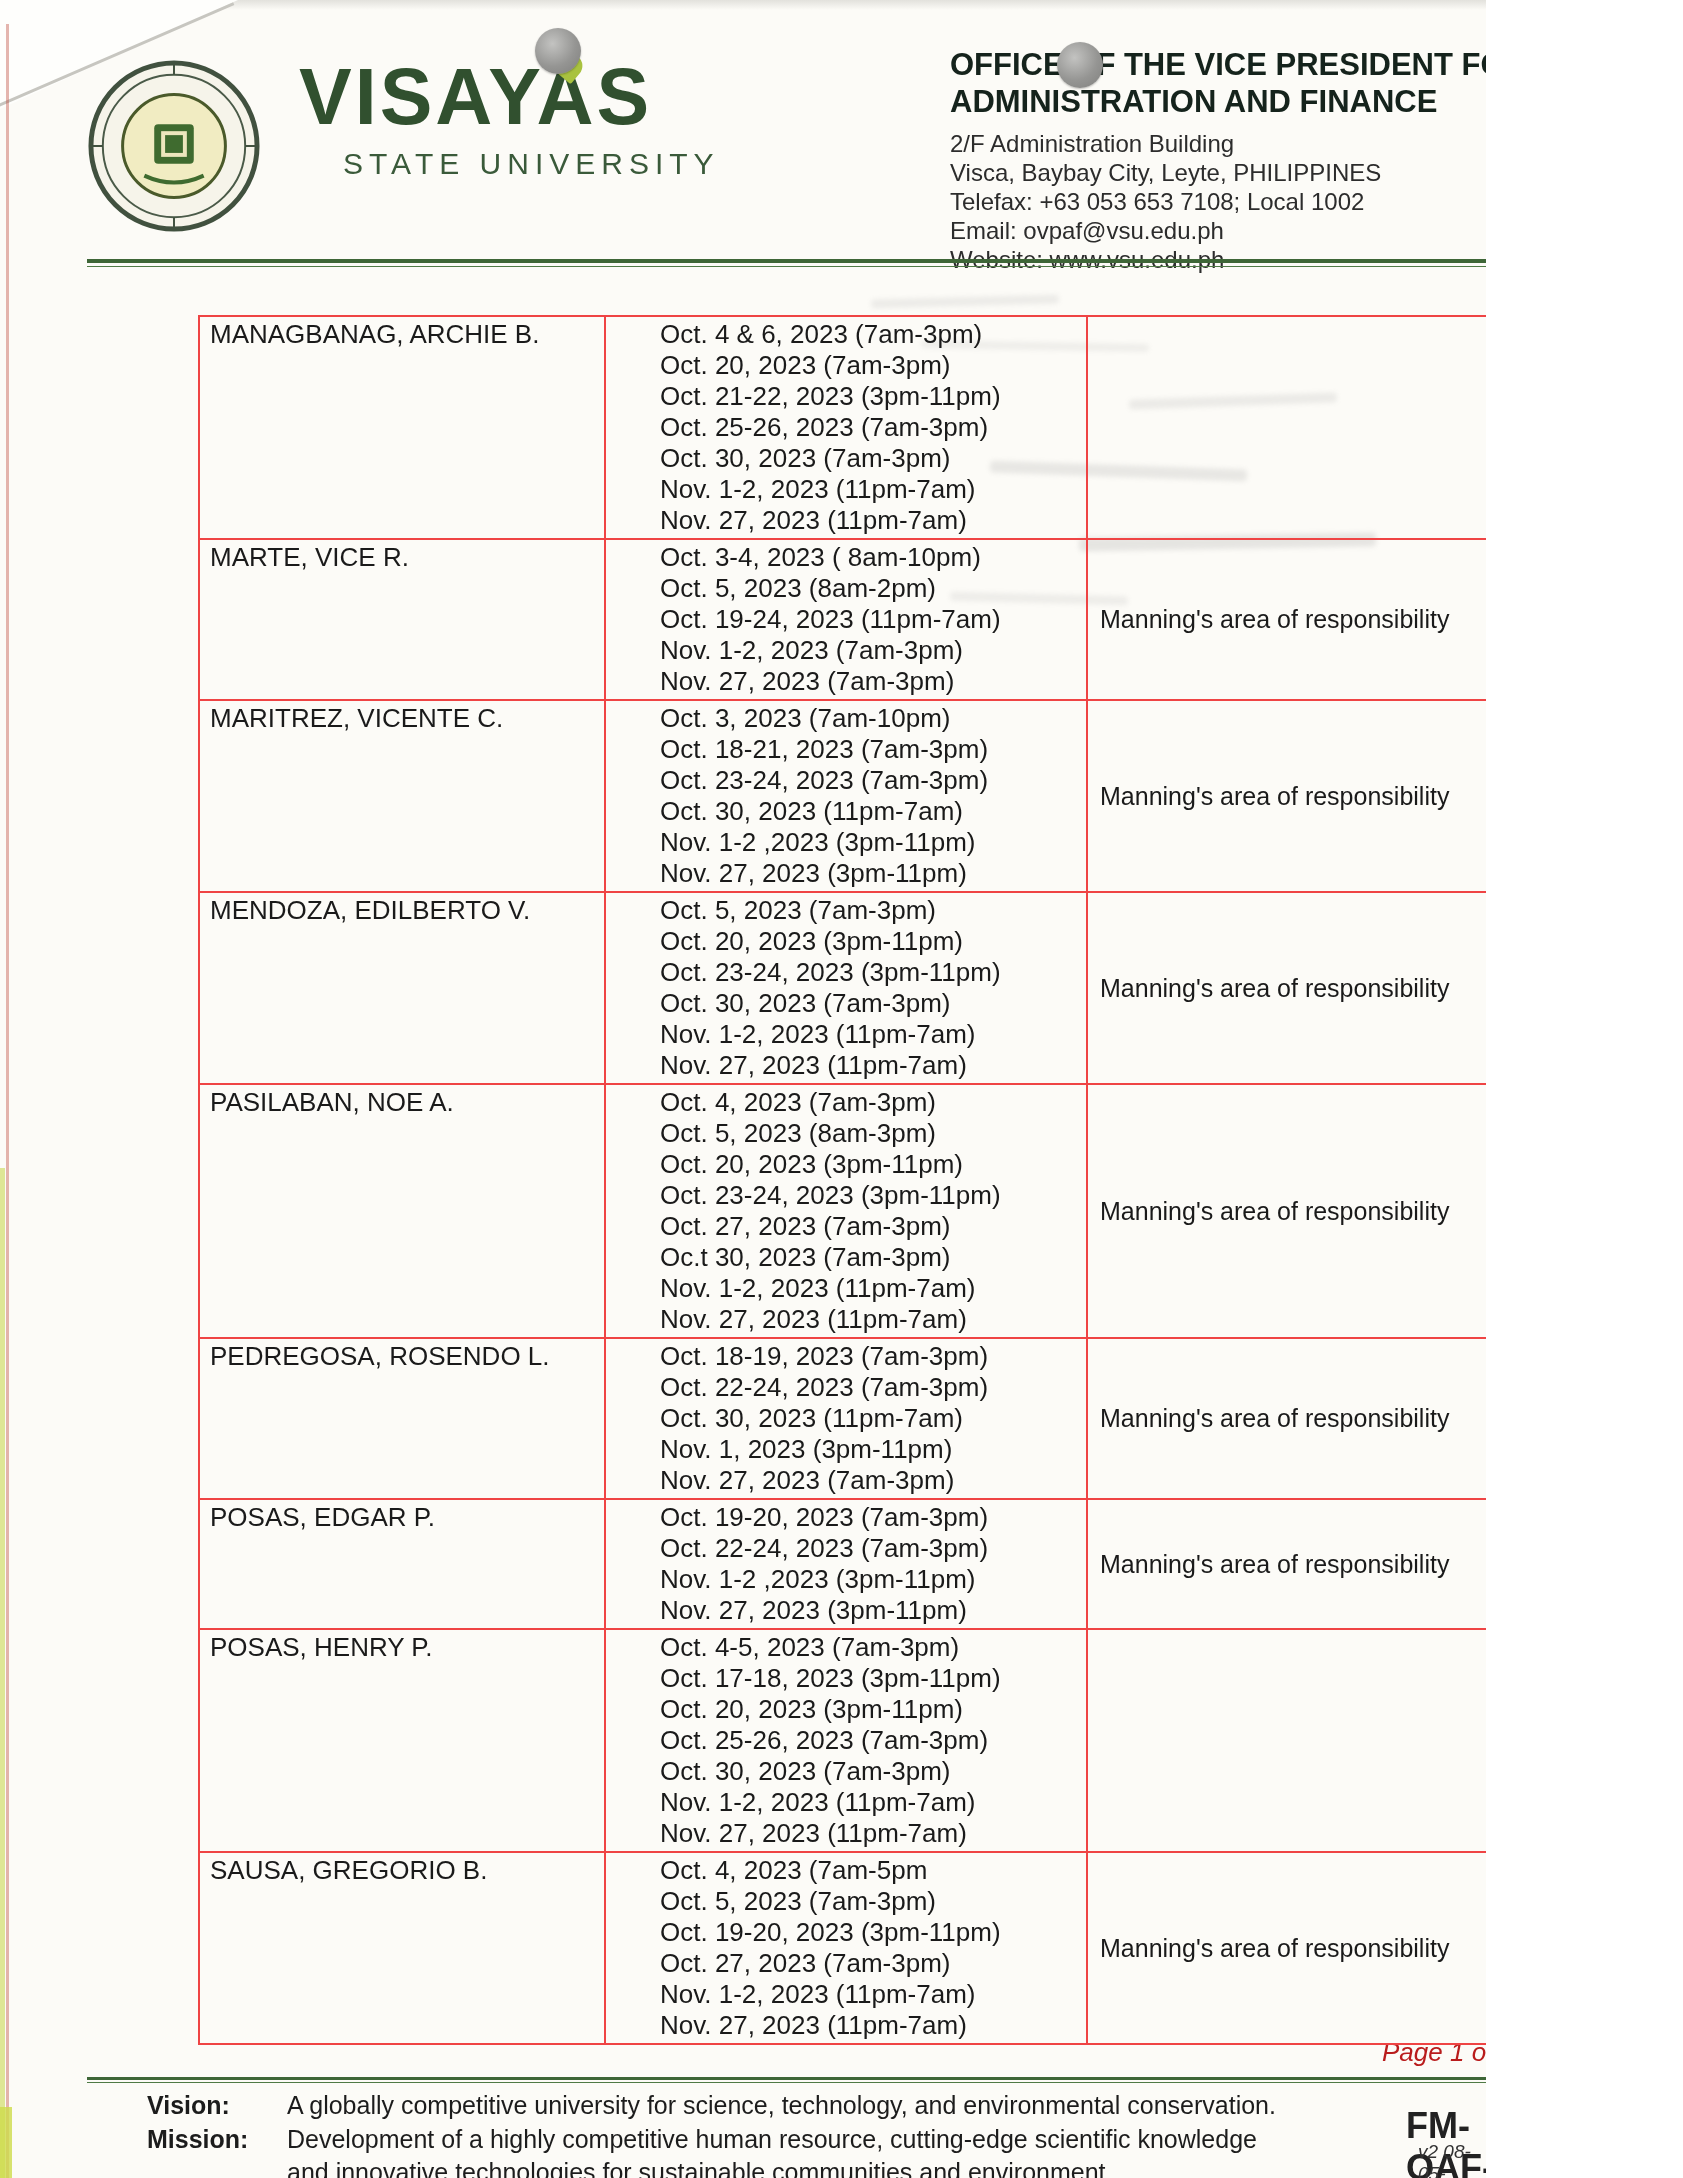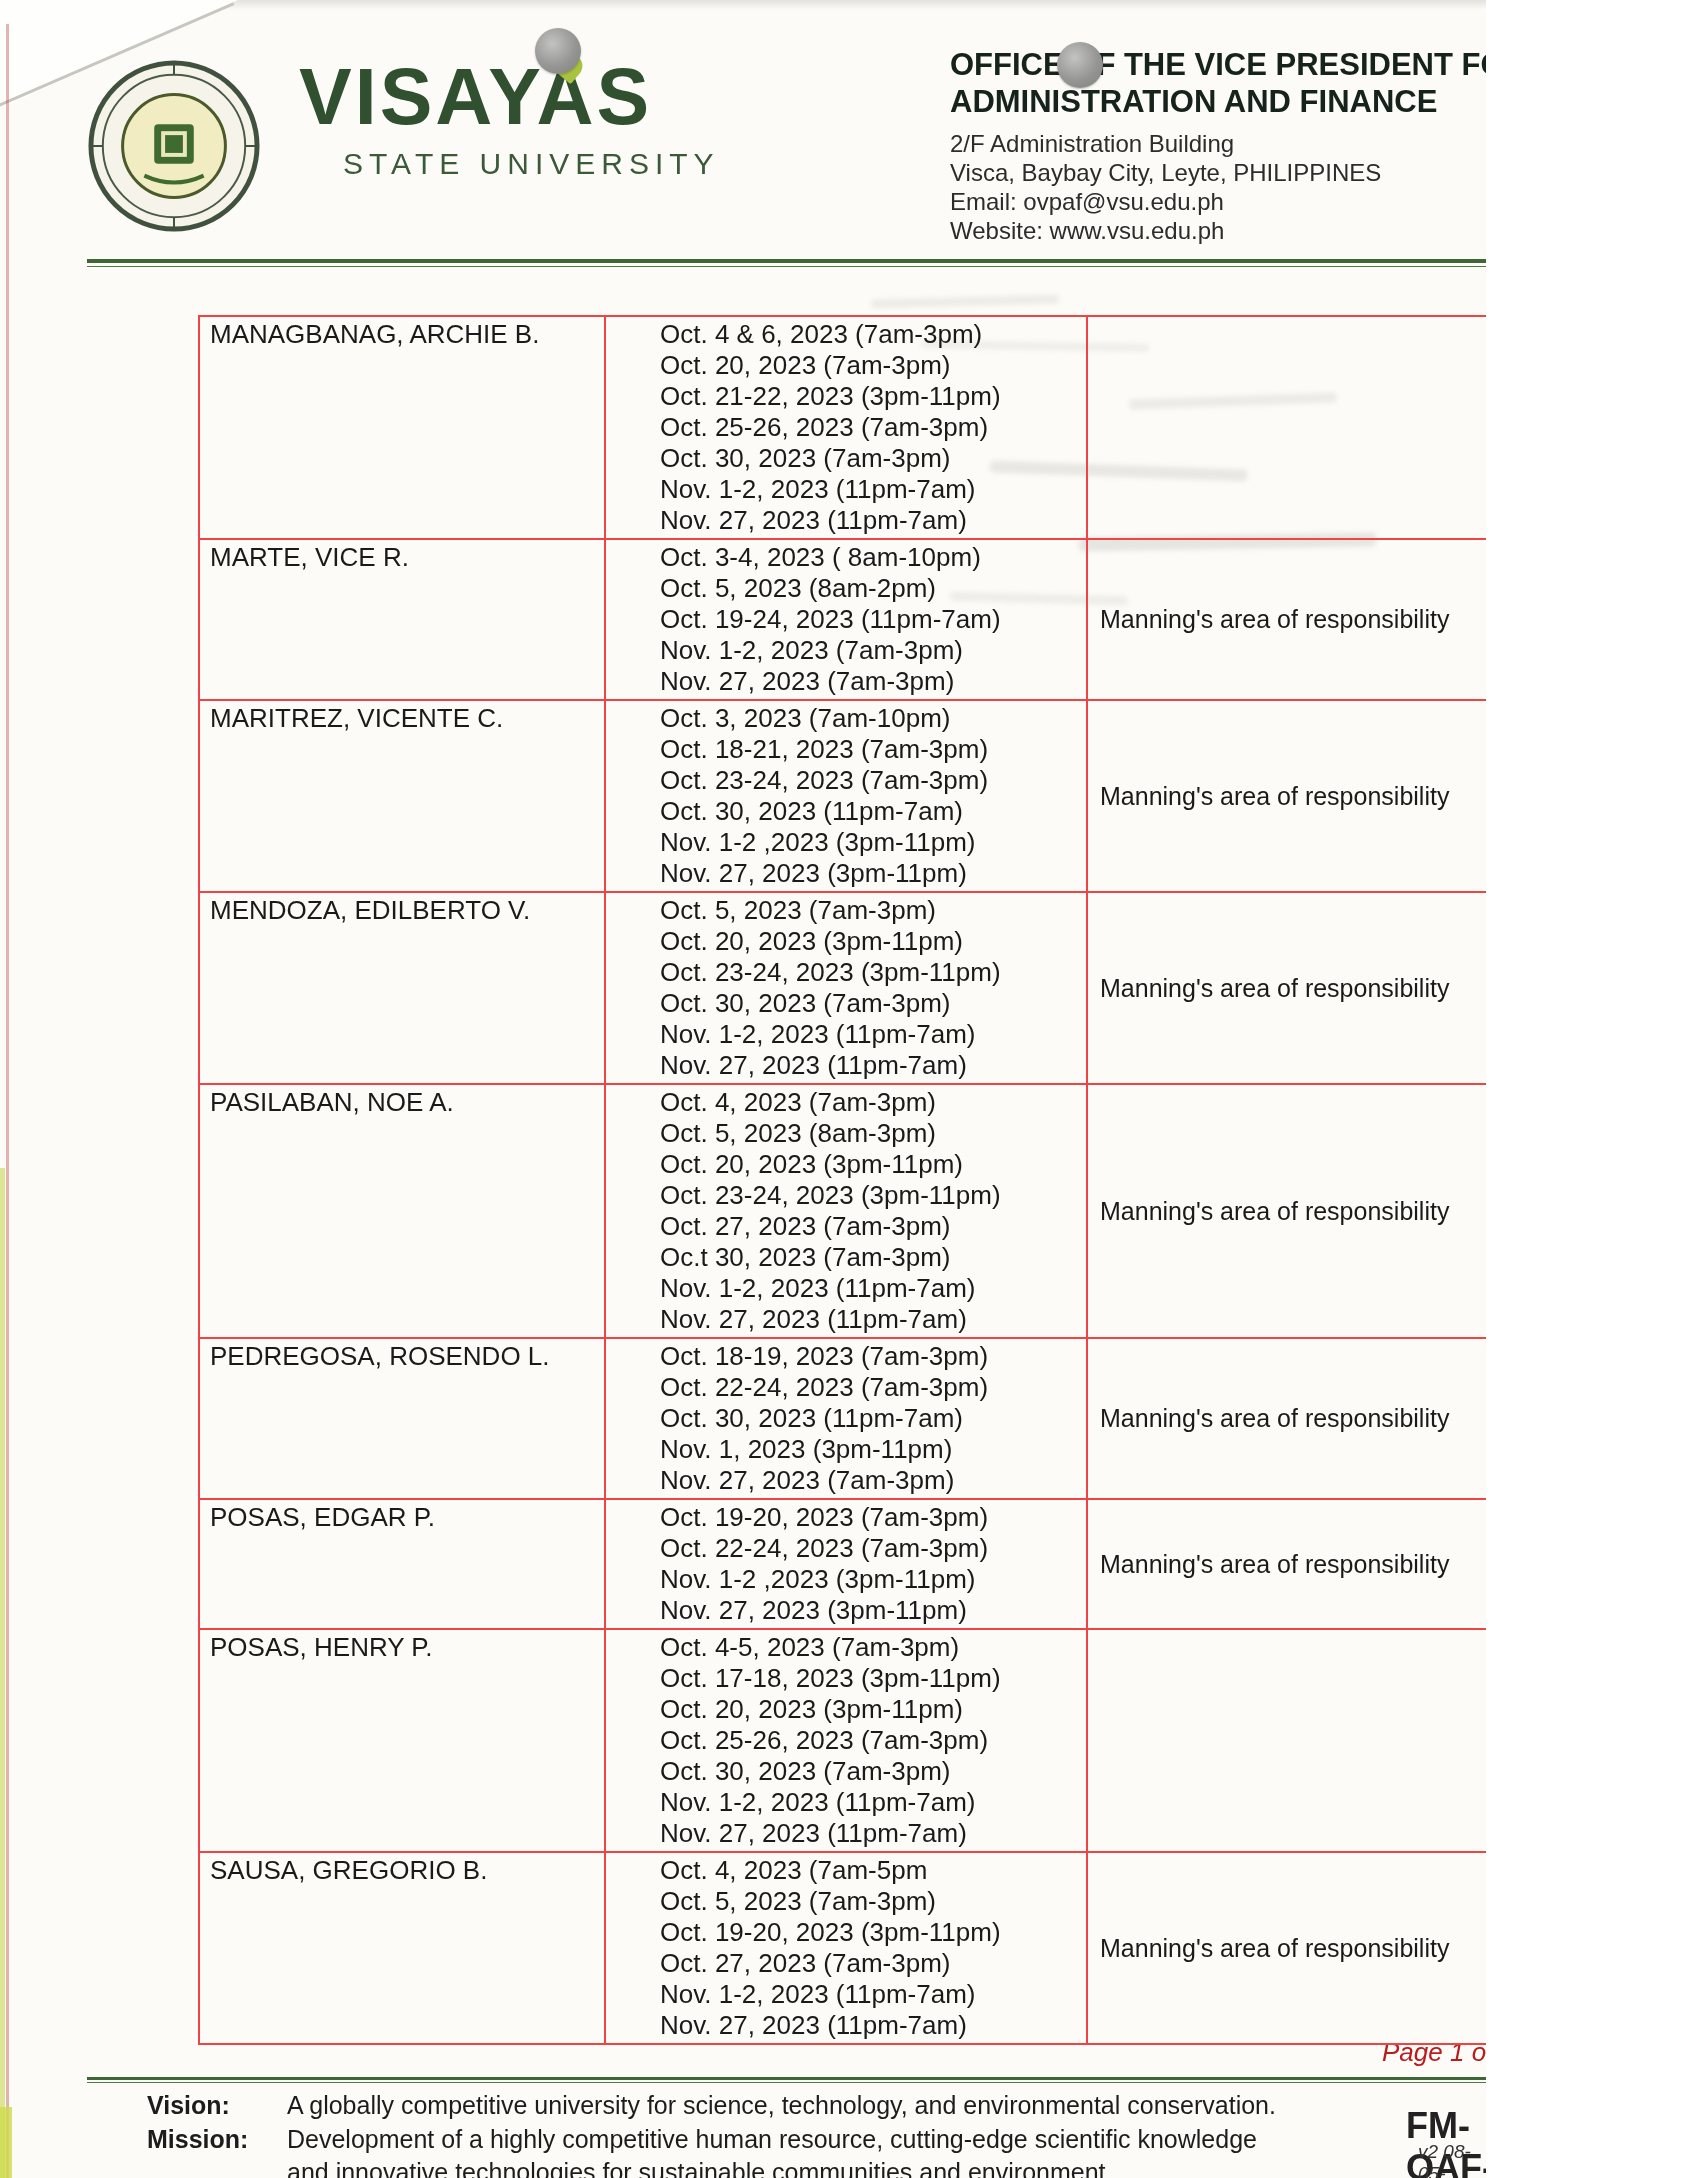--- a/index.html
+++ b/index.html
@@ -111,20 +111,21 @@
   <div class="wordmark">VISAYAS</div>
   <div class="leaf"></div>
   <div class="wordmark-sub">STATE UNIVERSITY</div>
 
   <div class="office-block">
     <div class="office-title">OFFICE OF THE VICE PRESIDENT FOR</div>
     <div class="office-title">ADMINISTRATION AND FINANCE</div>
     <div class="office-address">
       <div>2/F Administration Building</div>
       <div>Visca, Baybay City, Leyte, PHILIPPINES</div>
+      <div>Telefax: +63 053 653 7108; Local 1002</div>
       <div>Email: ovpaf@vsu.edu.ph</div>
       <div>Website: www.vsu.edu.ph</div>
     </div>
   </div>
   <div class="header-rule"></div>
 
   <table class="sched-table">
     <colgroup>
       <col class="col-name">
         <col class="col-sched">

